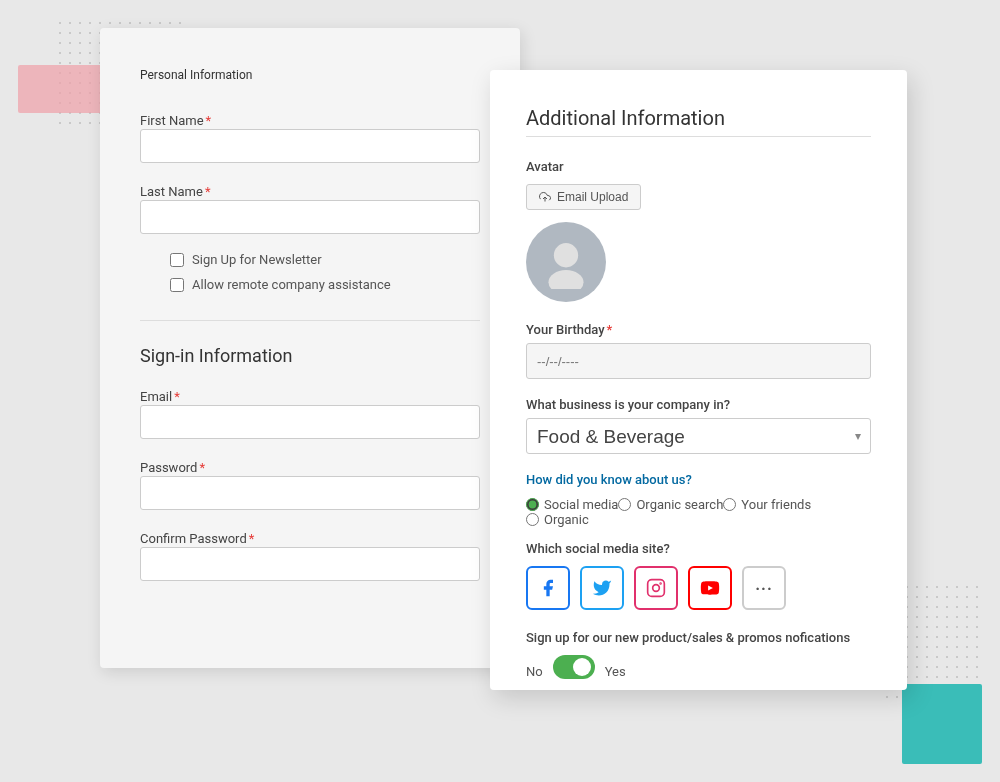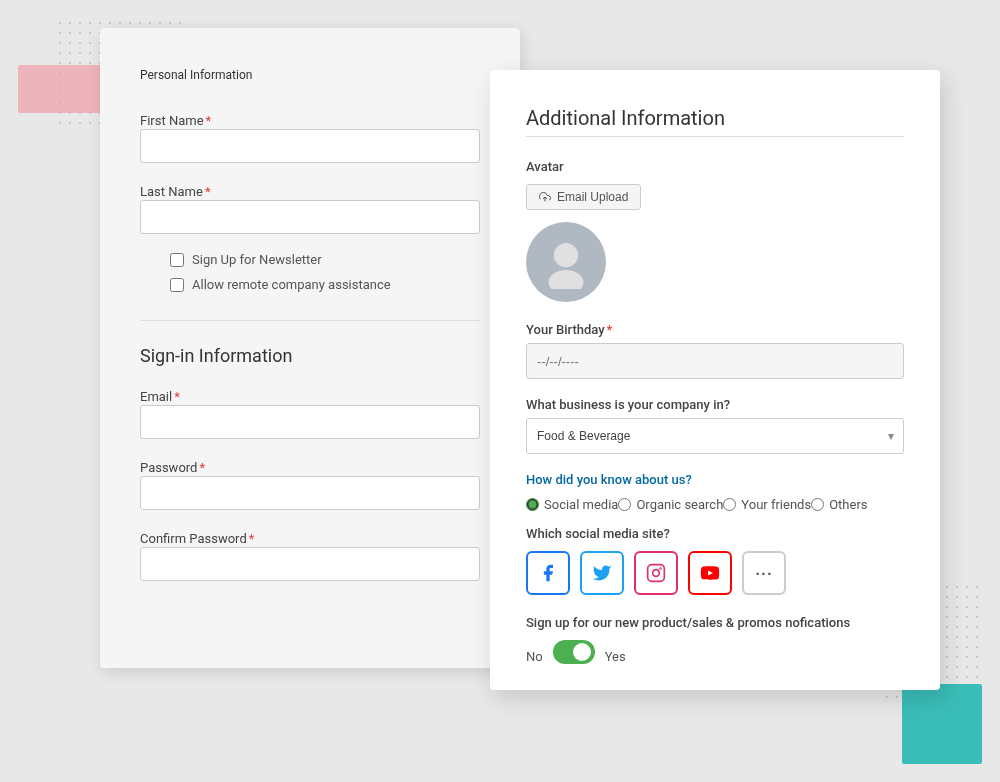--- a/index.html
+++ b/index.html
@@ -62,21 +62,21 @@
       height: 640px;
       background: #f5f5f5;
       border-radius: 4px;
       box-shadow: 2px 4px 16px rgba(0,0,0,0.12);
       padding: 40px 40px 30px 40px;
     }
     .card-front {
       position: absolute;
       top: 70px;
       left: 490px;
-      width: 450px;
+      width: 417px;
       height: 620px;
       background: #ffffff;
       border-radius: 4px;
       box-shadow: 4px 8px 24px rgba(0,0,0,0.15);
       padding: 36px 36px 30px 36px;
       overflow-y: auto;
     }
 
     
     .section-title {
@@ -206,21 +206,21 @@
     .select-wrap {
       position: relative;
       margin-bottom: 18px;
     }
     .select-wrap select {
       width: 100%;
       height: 36px;
       border: 1px solid #ccc;
       border-radius: 3px;
       padding: 6px 10px;
-      font-size: 12px;
+      font-size: 19px;
       background: #fff;
       color: #444;
       outline: none;
       appearance: none;
       cursor: pointer;
     }
     .select-wrap .chevron {
       position: absolute;
       right: 10px;
       top: 50%;
@@ -425,21 +425,21 @@
     <label class="radio-item">
       <input type="radio" name="source" style="">
       <span>Organic search</span>
     </label>
     <label class="radio-item">
       <input type="radio" name="source" style="">
       <span>Your friends</span>
     </label>
     <label class="radio-item">
       <input type="radio" name="source" style="">
-      <span>Others</span>
+      <span>Organic</span>
     </label>
   </div>
 
   <div class="social-label">Which social media site?</div>
   <div class="social-icons">
     <div class="social-icon-btn si-fb">
       <svg width="20" height="20" viewBox="0 0 24 24" fill="#1877f2">
         <path d="M18 2h-3a5 5 0 0 0-5 5v3H7v4h3v8h4v-8h3l1-4h-4V7a1 1 0 0 1 1-1h3z"></path>
       </svg>
     </div>

